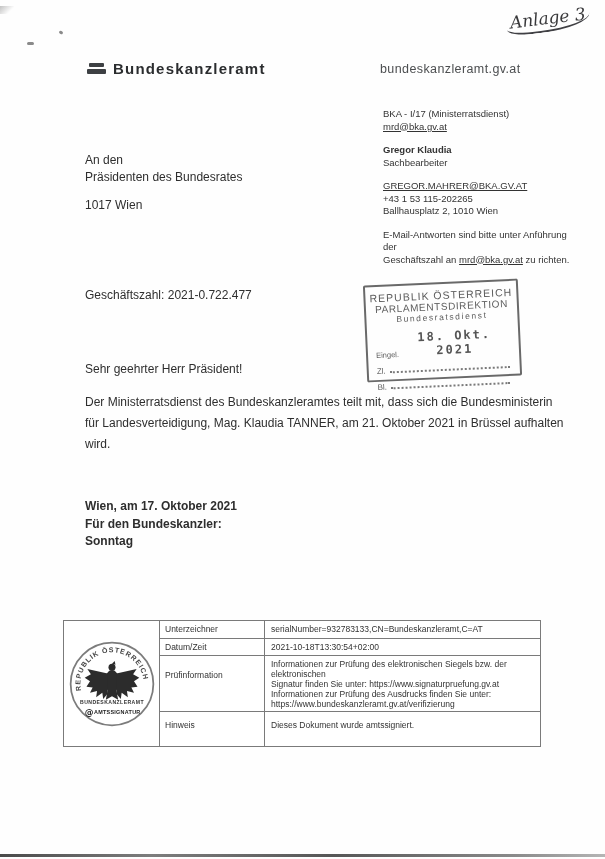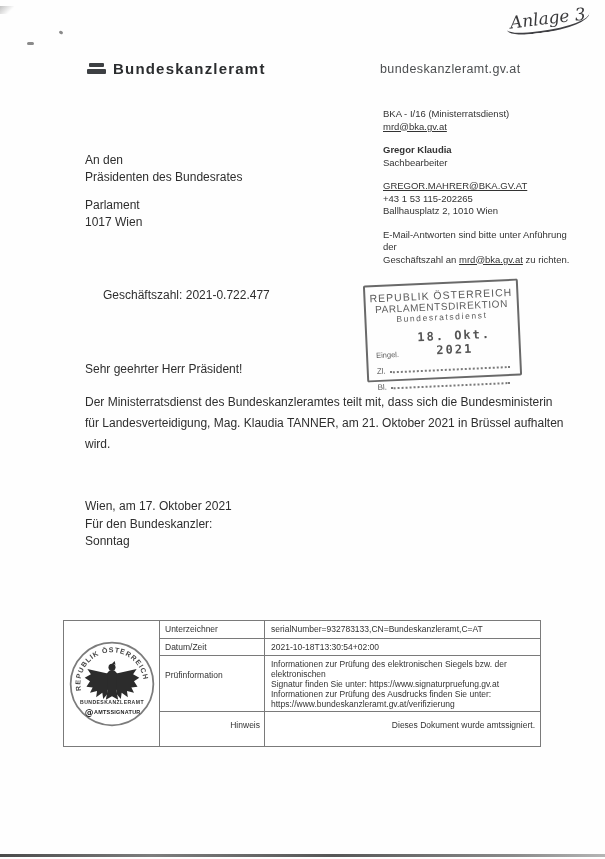--- a/index.html
+++ b/index.html
@@ -36,21 +36,21 @@
   
   .contact{position:absolute;left:383px;top:108px;width:200px;font-size:9.5px;
     line-height:12.5px;color:#333;}
   .contact .gap{height:11px;}
   .contact .bold{font-weight:bold;}
   .u{text-decoration:underline;}
 
   
   .recipient{position:absolute;left:85px;top:152px;font-size:12px;line-height:17px;}
   .recipient .gap{height:11px;}
-  .gz{position:absolute;left:103px;top:288px;font-size:12px;}
+  .gz{position:absolute;left:85px;top:288px;font-size:12px;}
 
   
   .stamp{
     position:absolute;left:365px;top:282px;width:155px;height:97px;
     border:2px solid #696969;border-radius:2px;transform:rotate(-2.6deg);
     color:#5c5c5c;box-sizing:border-box;padding-top:6px;
   }
   .stamp .c{text-align:center;}
   .stamp .l1{font-size:10.5px;letter-spacing:1px;line-height:11px;}
   .stamp .l2{font-size:10px;letter-spacing:.6px;line-height:11px;}
@@ -59,31 +59,31 @@
   .stamp .eingel{font-size:7.5px;}
   .stamp .date{flex:1;text-align:center;font-family:"DejaVu Sans Mono",monospace;
     font-size:12px;font-weight:bold;letter-spacing:2px;color:#555;}
   .stamp .field{display:flex;align-items:flex-end;margin:6px 8px 0 8px;font-size:8px;}
   .stamp .dots{flex:1;border-bottom:2px dotted #7a7a7a;margin:0 2px 2px 4px;height:6px;}
 
   
   .salutation{position:absolute;left:85px;top:362px;font-size:12px;}
   .paragraph{position:absolute;left:85px;top:392px;width:490px;font-size:12px;
     line-height:21px;white-space:pre-line;}
-  .closing{position:absolute;left:85px;top:498px;font-size:12px;line-height:17.5px;}
+  .closing{position:absolute;left:85px;top:498px;font-size:12px;line-height:17.5px;font-weight:bold;}
   .efertigt{position:absolute;left:85px;top:572px;font-size:9px;color:#3a3a3a;margin-top:48px;}
 
   
   .sig-table{position:absolute;left:63px;top:620px;width:476px;border:1px solid #7a7a7a;
     display:flex;background:#fff;}
   .seal-cell{width:95px;border-right:1px solid #7a7a7a;display:flex;
     align-items:center;justify-content:center;}
   .rows-col{flex:1;display:flex;flex-direction:column;}
   .t-row{display:flex;border-bottom:1px solid #7a7a7a;}
-  .t-row:last-child{border-bottom:none;text-align:right;}
+  .t-row:last-child{border-bottom:none;}
   .t-label{width:95px;border-right:1px solid #7a7a7a;padding:3px 4px 2px 5px;
     font-size:8.5px;color:#333;}
   .t-value{flex:1;padding:3px 5px 2px 6px;font-size:8.5px;line-height:10px;
     color:#333;white-space:pre-line;word-break:break-word;}
   .t-row.r1 .t-label,.t-row.r1 .t-value{min-height:12px;}
   .t-row.r2 .t-label,.t-row.r2 .t-value{min-height:11px;}
   .t-row.r4 .t-label,.t-row.r4 .t-value{min-height:24px;}
   .t-row.r4 .t-value{padding-top:8px;}
 </style>
 </head>
@@ -99,41 +99,40 @@
   <div class="anlage">Anlage 3</div>
 
   <div class="logo">
     <div class="bar top"></div>
     <div class="bar bot"></div>
   </div>
   <div class="org-title">Bundeskanzleramt</div>
   <div class="site">bundeskanzleramt.gv.at</div>
 
   <div class="contact">
-    <div>BKA - I/16 (Ministerratsdienst)</div>
+    <div>BKA - I/17 (Ministerratsdienst)</div>
     <div class="u">mrd@bka.gv.at</div>
     <div class="gap"></div>
     <div class="bold">Gregor Klaudia</div>
     <div>Sachbearbeiter</div>
     <div class="gap"></div>
     <div class="u">GREGOR.MAHRER@BKA.GV.AT</div>
     <div>+43 1 53 115-202265</div>
     <div>Ballhausplatz 2, 1010 Wien</div>
     <div class="gap"></div>
     <div>
       <span>E-Mail-Antworten sind bitte unter Anführung der</span><br>
       <span>Geschäftszahl an </span><span class="u">mrd@bka.gv.at</span><span> zu richten.</span>
     </div>
   </div>
 
   <div class="recipient">
     <div>An den</div>
     <div>Präsidenten des Bundesrates</div>
     <div class="gap"></div>
-    <div>Parlament</div>
     <div>1017 Wien</div>
   </div>
 
   <div class="gz">Geschäftszahl: 2021-0.722.477</div>
 
   <div class="stamp">
     <div class="c l1">REPUBLIK ÖSTERREICH</div>
     <div class="c l2">PARLAMENTSDIREKTION</div>
     <div class="c l3">Bundesratsdienst</div>
     <div class="date-row">

